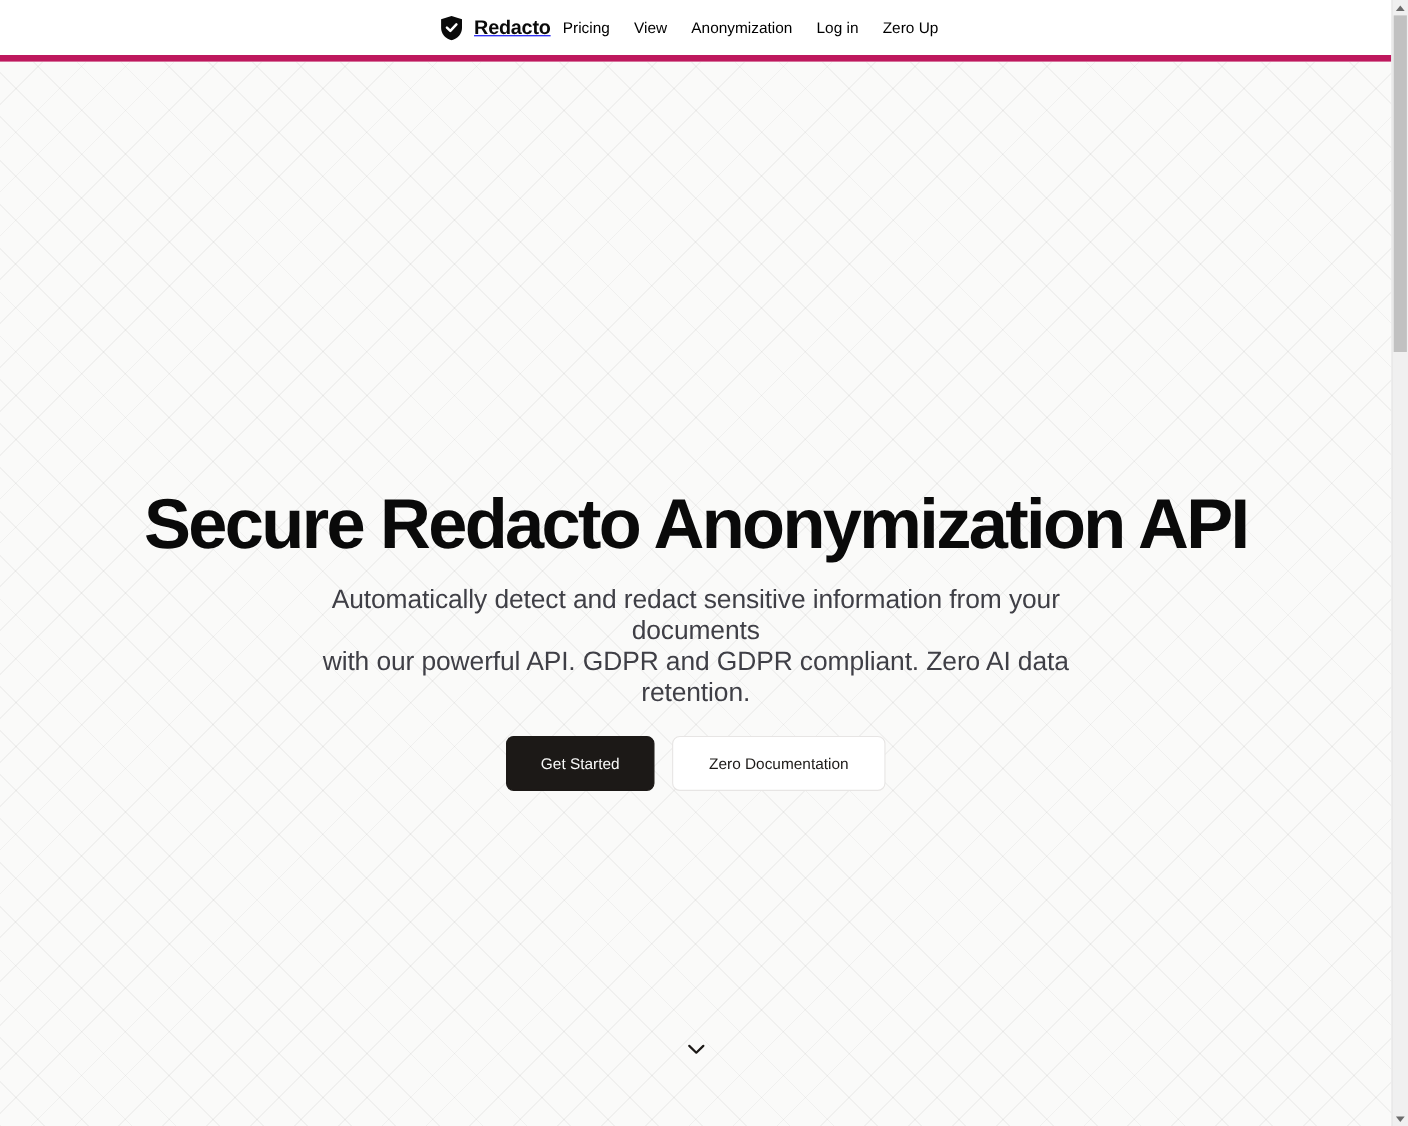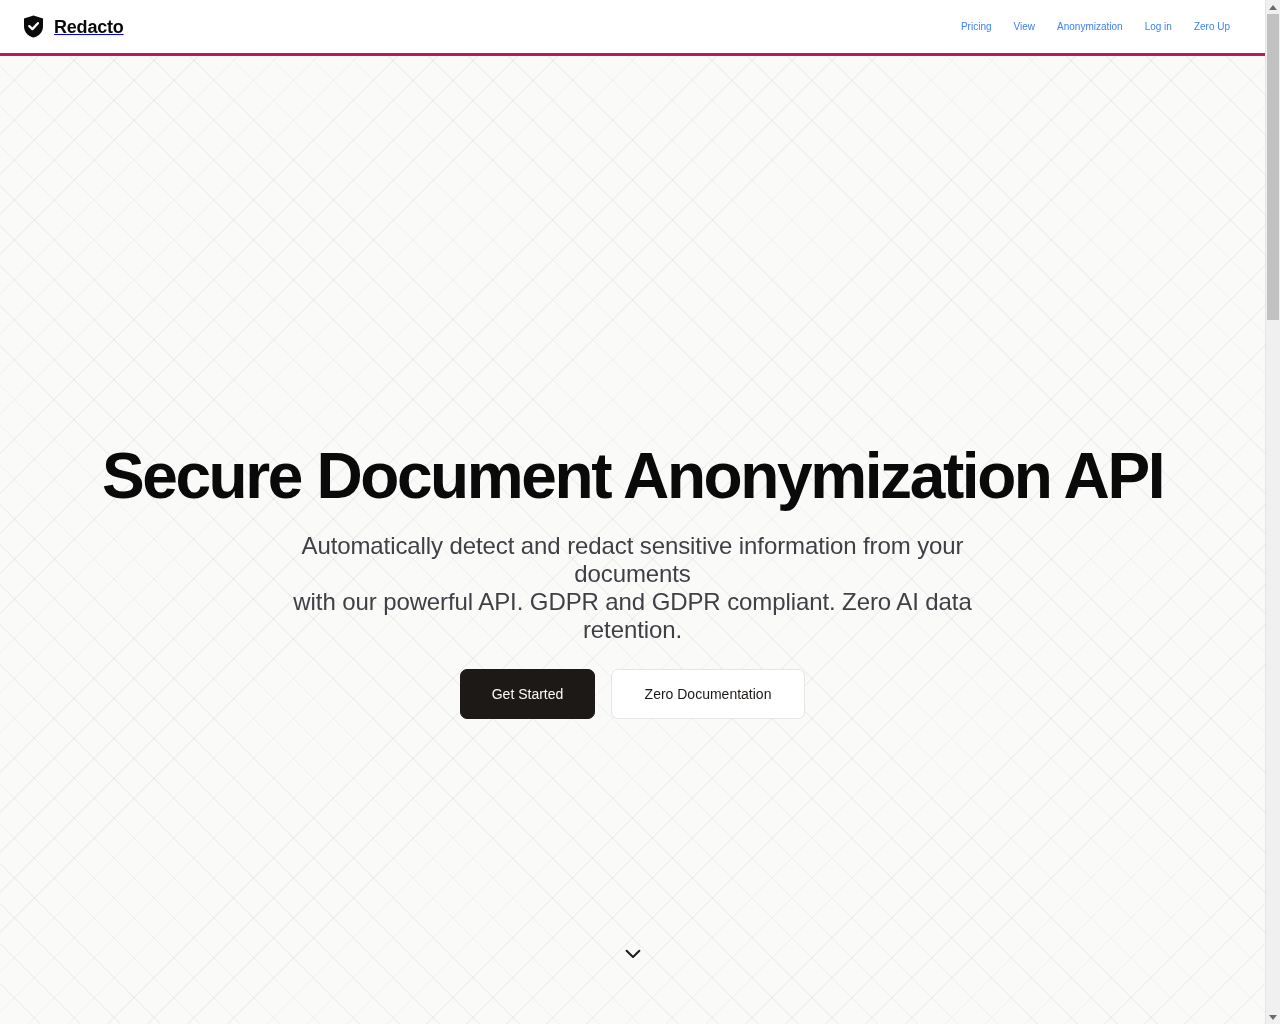--- a/index.html
+++ b/index.html
@@ -32,24 +32,24 @@
     overflow: hidden;
     background: #fafaf9;
   }
 
   
   #site-header {
     position: relative;
     z-index: 5;
     height: 56px;
     background: #ffffff;
-    border-bottom: 3px solid #be185d;
-    display: flex;
-    align-items: center;
-    justify-content: space-between;
+    border-bottom: 6px solid #be185d;
+    display: flex;
+    align-items: center;
+    justify-content: center;
     padding: 0 23px;
   }
 
   .brand {
     display: flex;
     align-items: center;
     gap: 10px;
     cursor: pointer;
   }
   .brand-icon { width: 21px; height: 23px; display: block; flex: none; }
@@ -60,22 +60,22 @@
     color: #0a0a0a;
     line-height: 1;
   }
 
   #main-nav {
     display: flex;
     align-items: center;
     gap: 0;
   }
   .nav-link {
-    font-size: 10px;
-    color: #3b82f6;
+    font-size: 14px;
+    color: #000000;
     text-decoration: none;
     padding: 6px 11px;
     line-height: 1.2;
     white-space: nowrap;
     cursor: pointer;
   }
   .nav-link.is-cta { padding-right: 12px; }
 
   
   #hero {
@@ -227,21 +227,21 @@
         <a class="nav-link" href="#">Log in</a>
         <a class="nav-link is-cta" href="#">Zero Up</a>
       </nav>
 
     </header>
 
     <section id="hero">
 
       <div id="hero-inner">
 
-        <h1 id="hero-title">Secure Document Anonymization API</h1>
+        <h1 id="hero-title">Secure Redacto Anonymization API</h1>
 
         <p id="hero-subtitle">
           <span>Automatically detect and redact sensitive information from your documents</span><br>
           <span>with our powerful API. GDPR and GDPR compliant. Zero AI data retention.</span>
         </p>
 
         <div id="hero-actions">
           <button class="btn btn-primary">Get Started</button>
           <button class="btn btn-secondary">Zero Documentation</button>
         </div>

